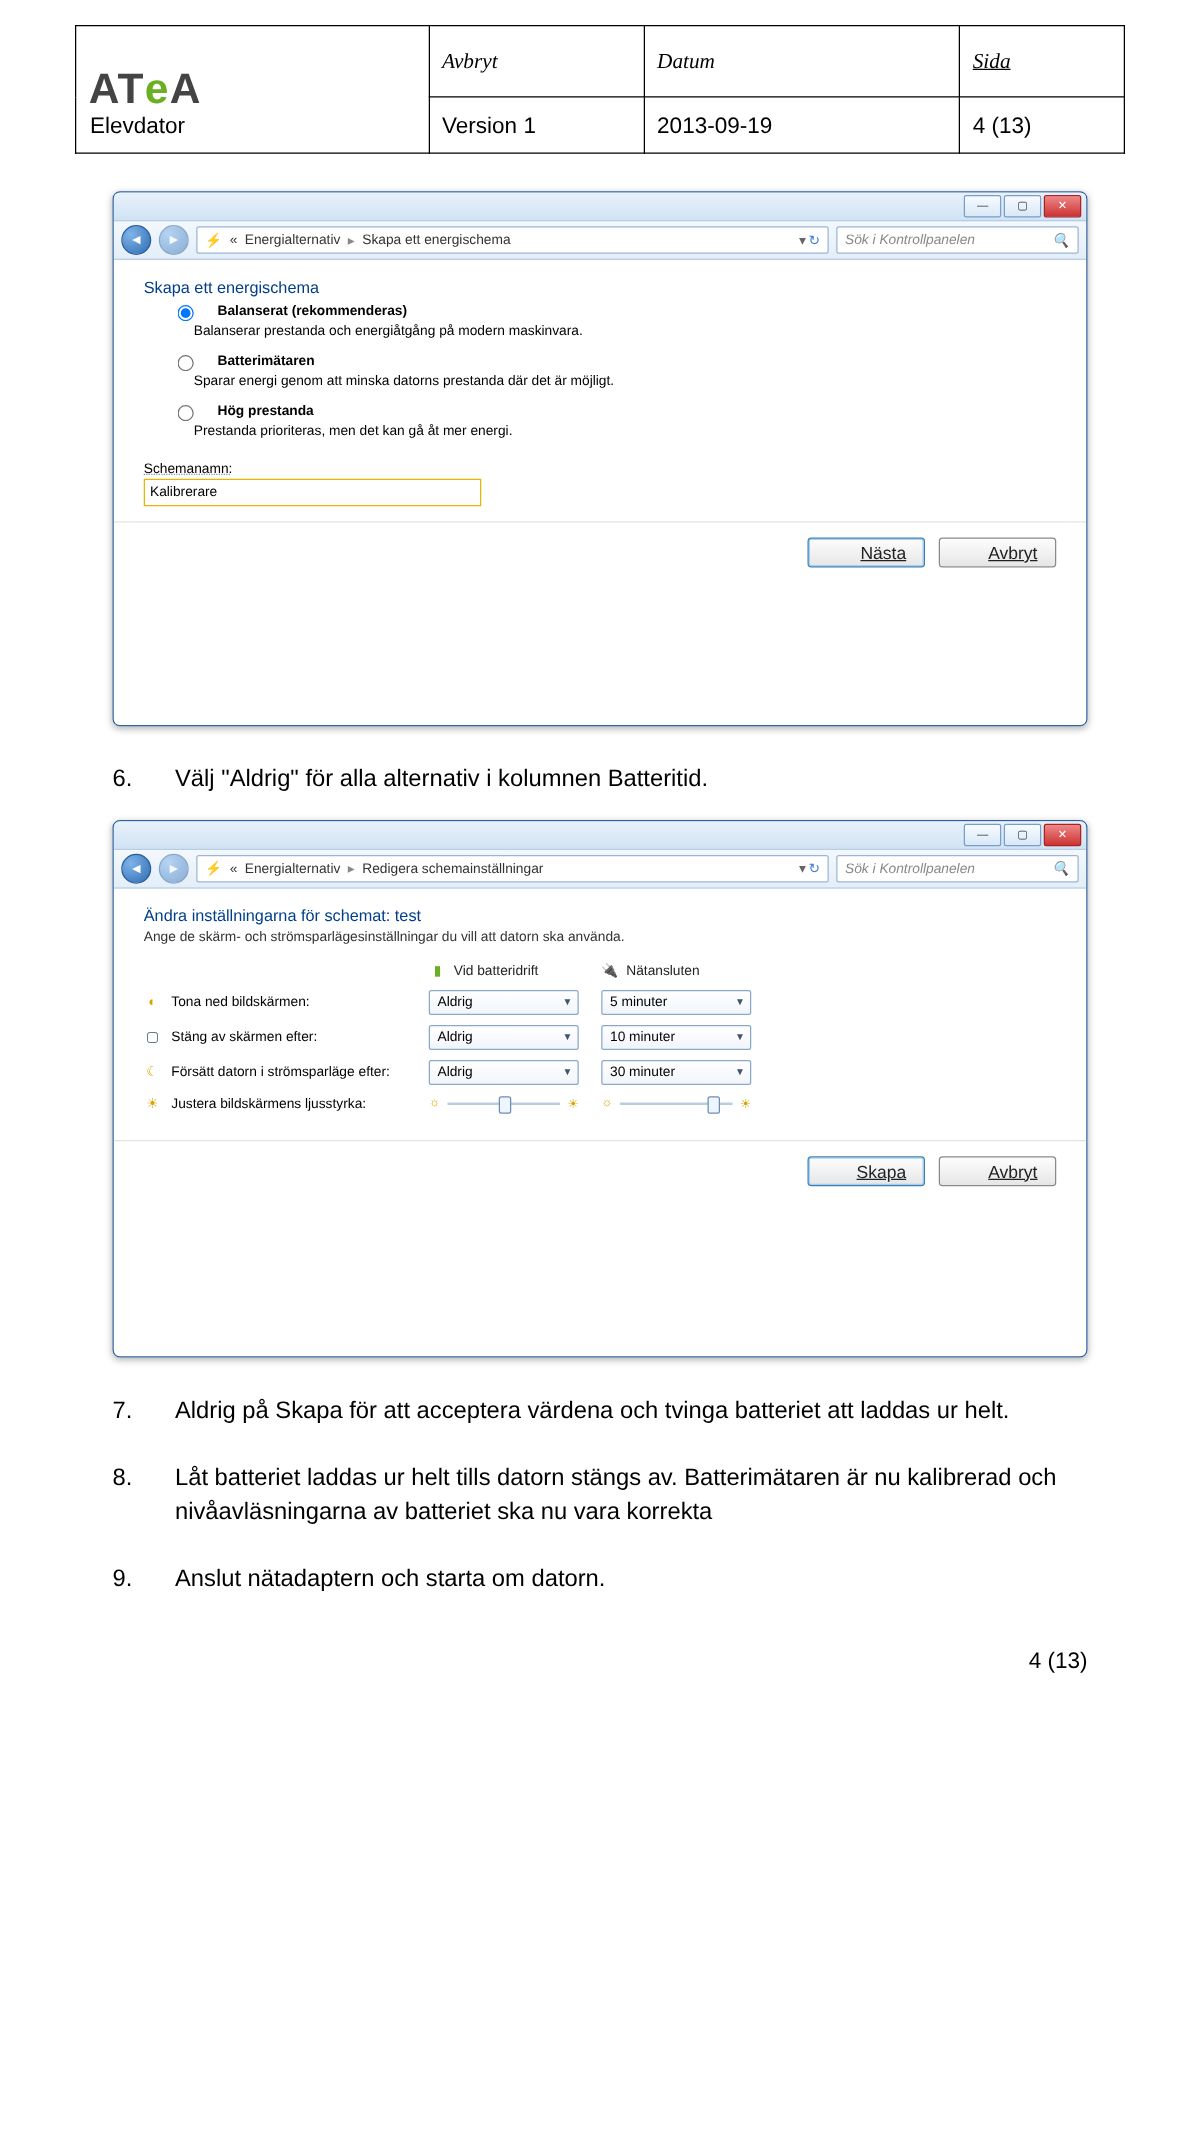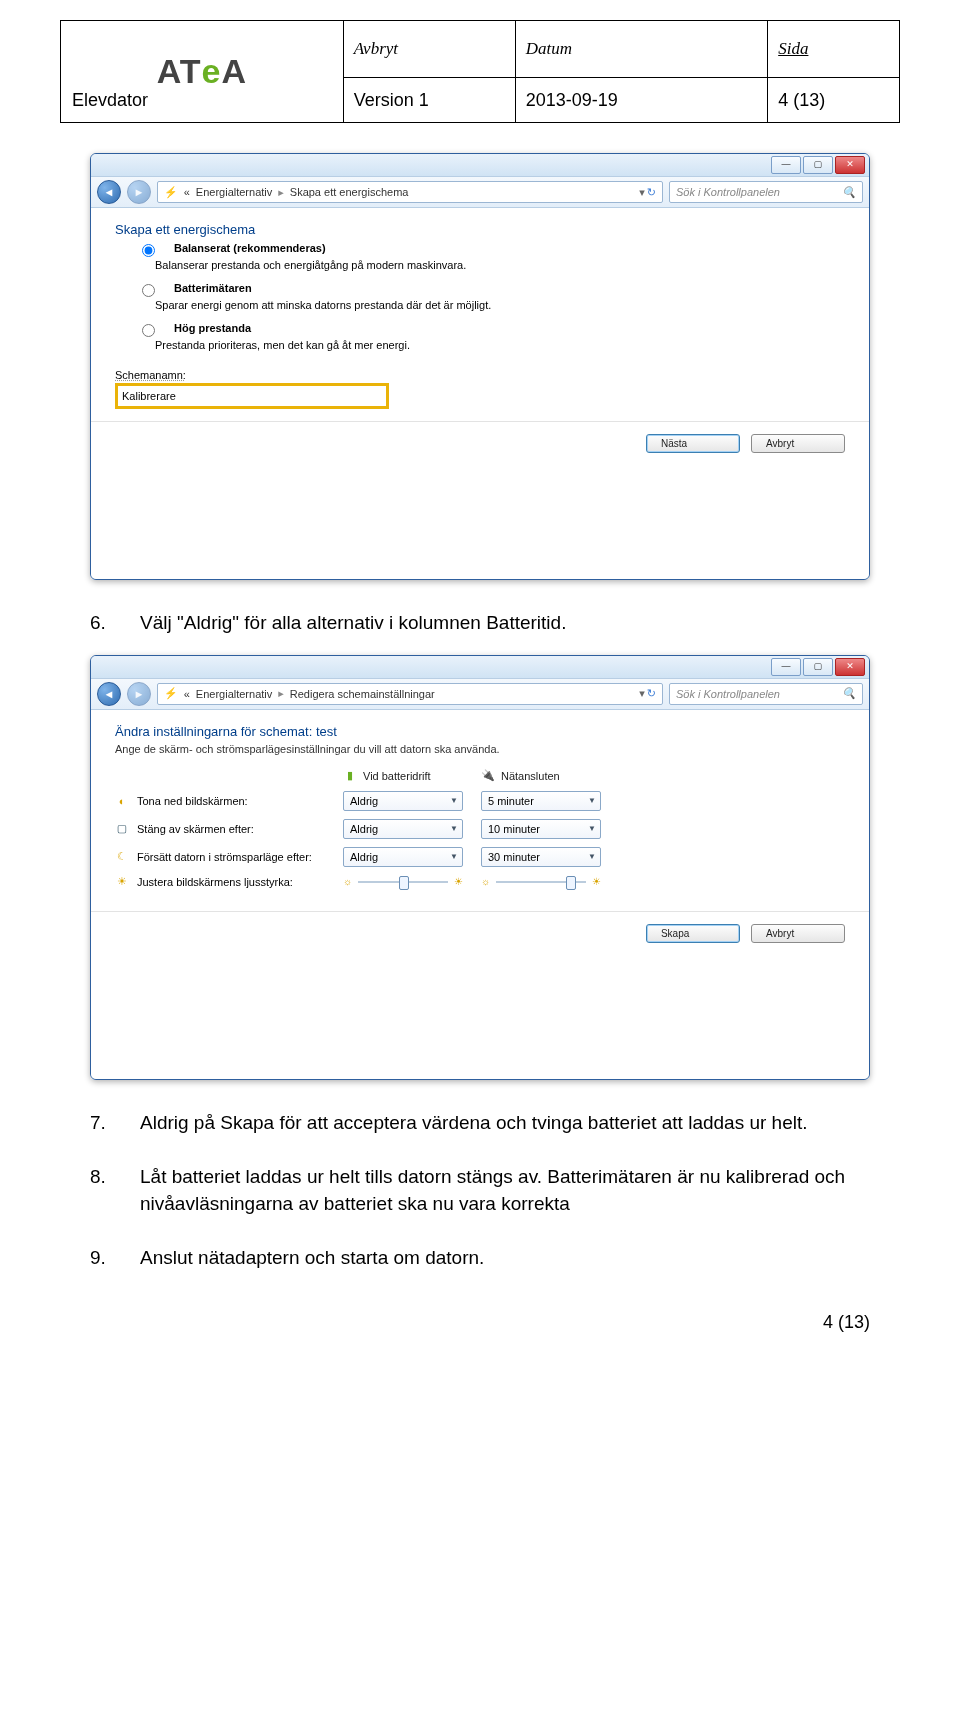--- a/index.html
+++ b/index.html
@@ -22,21 +22,21 @@
   .hdr-table td {
     border: 1px solid #000;
     padding: 6px 10px;
     font-size: 17px;
     vertical-align: middle;
     font-style: italic;
     font-family: "Times New Roman", serif;
   }
   .hdr-table .row1 td { height: 44px; }
   .hdr-table .row2 td { font-style: normal; font-family: Arial, sans-serif; font-size: 18px; height:32px;}
-  .logo-cell { width: 260px; text-align:center; }
+  .logo-cell { width: 260px; text-align:left; }
   .logo {
     font-family: Arial, sans-serif;
     font-weight: 700;
     font-size: 34px;
     letter-spacing: 1px;
     color: #444;
     display:inline-flex;
     align-items:center;
     gap:0px;
   }
@@ -144,40 +144,41 @@
   }
   .h-blue { color:#003e8a; font-size:13px; font-weight:400; margin-bottom:4px;}
   .sub { color:#333; font-size:11px; margin-bottom:14px;}
   .radio-row { margin-left:22px; margin-bottom:10px;}
   .radio-row .lbl { font-weight:700; font-size:11px;padding-left:15px;}
   .radio-row .desc{ font-size:11px; margin-left:18px; margin-top:2px;}
   input[type=radio]{ vertical-align:middle; margin-right:4px;}
   .fieldlbl { font-size:11px; text-decoration:underline dotted #999; margin-top:18px;}
   .txtinput {
     width:260px; height:18px;
-    border:3px solid #eab308;
+    border:1px solid #eab308;
     background:#fff;
     font-size:11px;
     padding:1px 4px;
     display:block;
     margin-top:2px;
   }
   .hr { border-top:1px solid #e3e3e3; margin:12px -24px 8px -24px;}
   .btnbar { text-align:right; padding:4px 0;}
   .btn7 {
     display:inline-block;
     min-width:64px;
     padding:3px 14px;
-    font-size:10px;
+    font-size:14px;
     background:linear-gradient(#fdfdfd,#e6e6e6);
     border:1px solid #8a8a8a;
     border-radius:3px;
     color:#222;
     margin-left:8px;
-    text-align:left;
+    text-align:right;
+    text-decoration:underline;
   }
   .btn7.primary { border-color:#3c7fb1; box-shadow:0 0 0 1px #a3d1f5 inset;}
   
   .settings-grid {
     display:grid;
     grid-template-columns: 210px 120px 120px;
     gap:8px 18px;
     align-items:center;
     font-size:11px;
     margin-top:6px;

